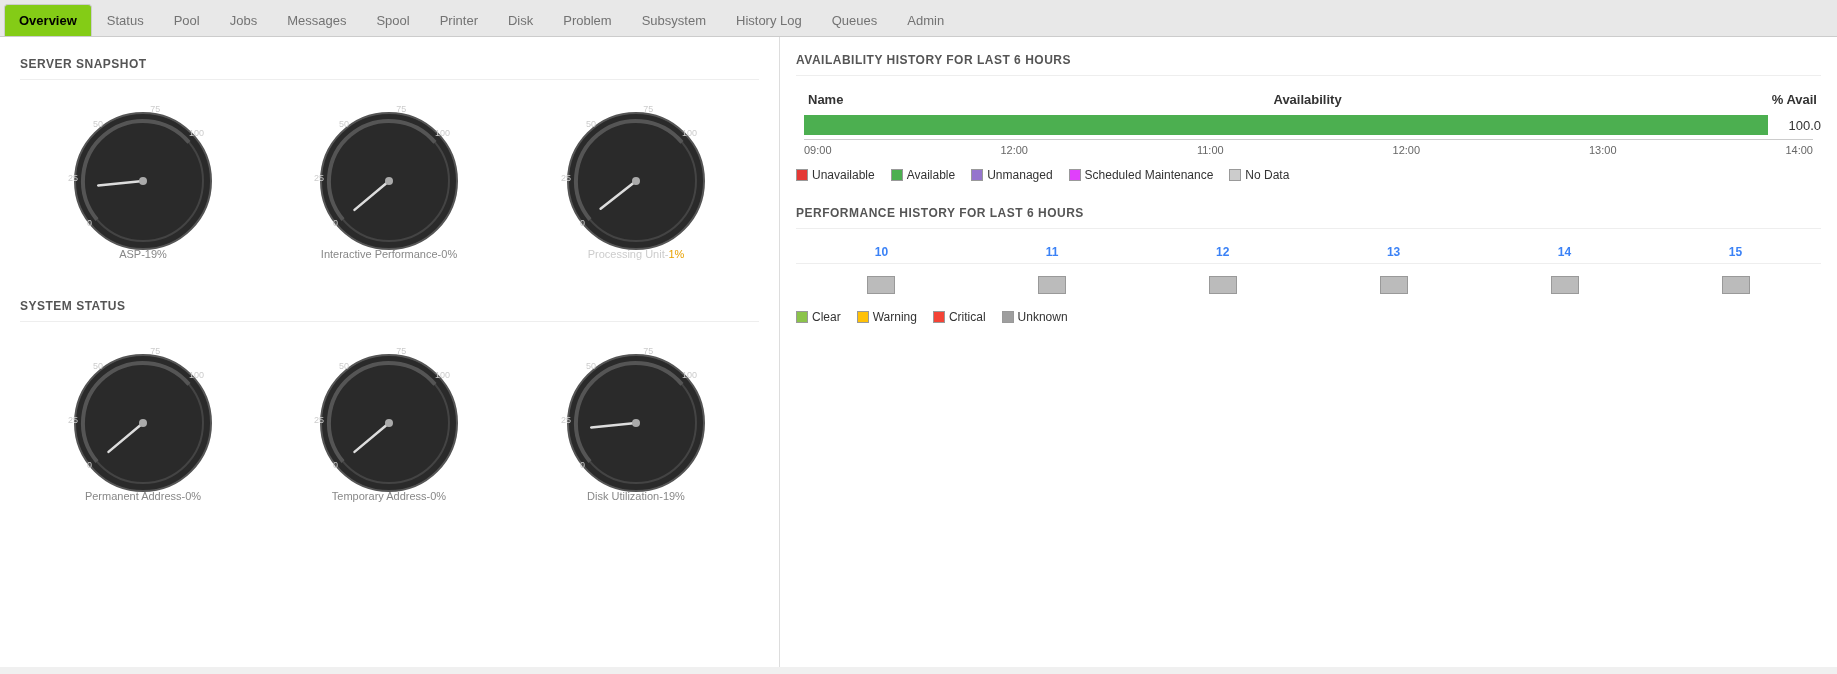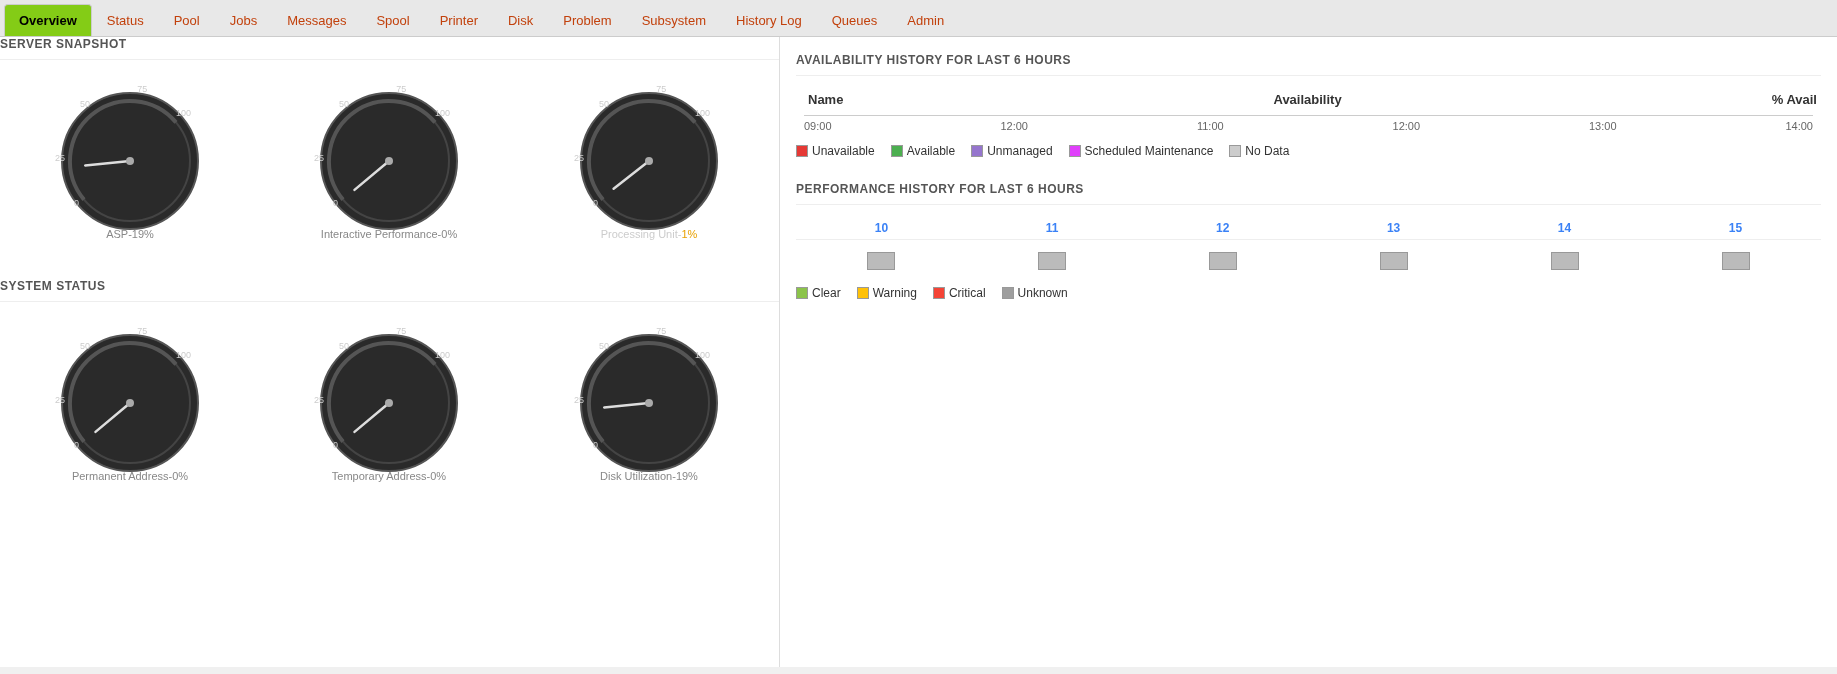--- a/index.html
+++ b/index.html
@@ -13,42 +13,42 @@
       padding: 0 4px;
     }
     .tab {
       padding: 8px 14px;
       cursor: pointer;
       border: 1px solid transparent;
       border-bottom: none;
       margin-top: 4px;
       border-radius: 4px 4px 0 0;
       font-size: 13px;
-      color: #c2410c;
+      color: #737373;
       background: transparent;
     }
     .tab.active {
       background: #84cc16;
       border-color: #ccc;
       color: #000;
       font-weight: bold;
     }
 
     
     .main-content {
       display: flex;
       height: calc(674px - 44px);
       background: #fff;
     }
 
     
     .left-panel {
       width: 780px;
       border-right: 1px solid #ddd;
-      padding: 0;
+      padding: 20px;
       overflow-y: auto;
     }
 
     
     .right-panel {
       flex: 1;
       padding: 16px;
       overflow-y: auto;
     }
 
@@ -324,20 +324,26 @@
 
   <div class="right-panel">
 
     <div class="avail-section">
       <div class="section-title">AVAILABILITY HISTORY FOR LAST 6 HOURS</div>
       <div class="avail-table-header">
         <span>Name</span>
         <span>Availability</span>
         <span>% Avail</span>
       </div>
+      <div class="avail-bar-row">
+        <div class="avail-bar-wrap">
+          <div class="avail-bar-green" style="width:100%;"></div>
+        </div>
+        <div class="avail-pct">100.0</div>
+      </div>
       <div class="avail-time-axis" id="avail-times">
           <span>09:00</span>
           <span>12:00</span>
           <span>11:00</span>
           <span>12:00</span>
           <span>13:00</span>
           <span>14:00</span>
         </div>
       <div class="avail-legend" id="avail-legend">
           <div class="legend-item">

